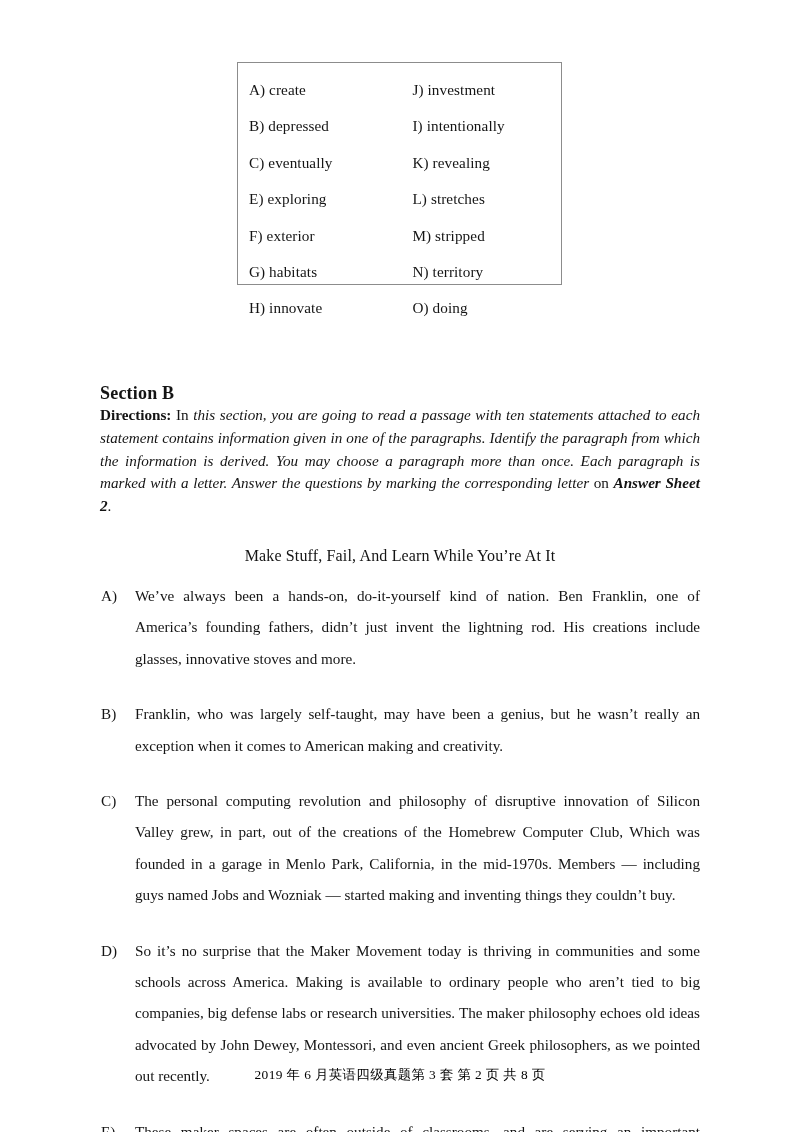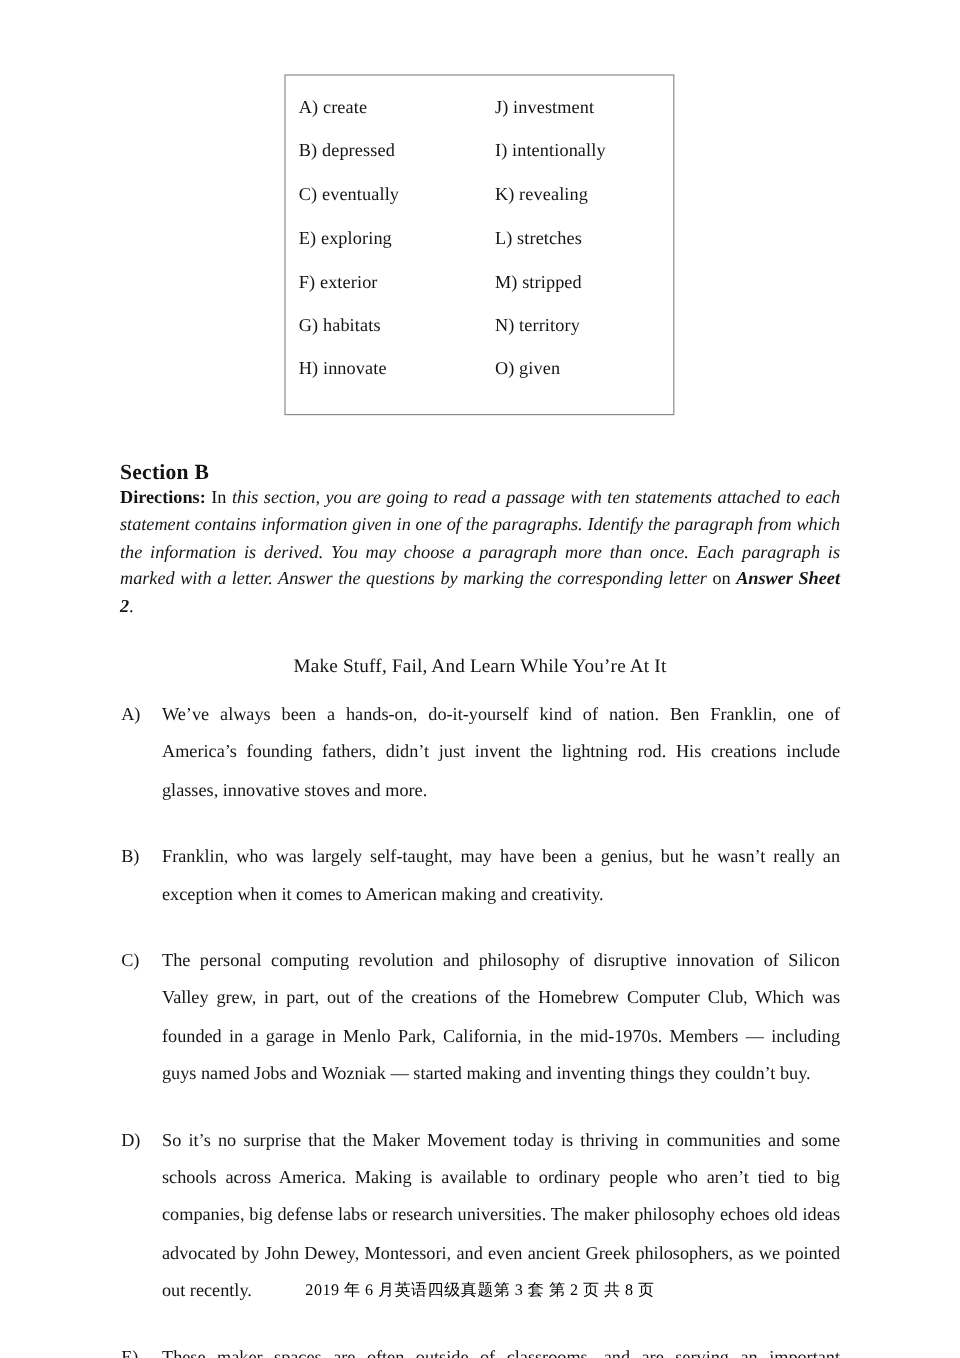--- a/index.html
+++ b/index.html
@@ -15,21 +15,21 @@
     color: #141414;
     overflow: hidden;
   }
 
   
   #wordbank {
     position: absolute;
     left: 237px;
     top: 62px;
     width: 325px;
-    height: 284px;
+    height: 223px;
     border: 1.5px solid #8c8c8c;
     box-sizing: border-box;
     background: #ffffff;
   }
   #wordbank .cols {
     position: absolute;
     left: 11px;
     top: 9px;
     right: 6px;
     bottom: 4px;
@@ -156,21 +156,21 @@
       <div class="wb-item">G) habitats</div>
       <div class="wb-item">H) innovate</div>
     </div>
     <div class="col col-right">
       <div class="wb-item">J) investment</div>
       <div class="wb-item">I) intentionally</div>
       <div class="wb-item">K) revealing</div>
       <div class="wb-item">L) stretches</div>
       <div class="wb-item">M) stripped</div>
       <div class="wb-item">N) territory</div>
-      <div class="wb-item">O) given</div>
+      <div class="wb-item">O) doing</div>
     </div>
   </div>
 </div>
 
 <div id="section-b">
   <div class="sec-title">Section B</div>
 </div>
 
 <div id="directions">
   <span class="lead">Directions:</span><span>&nbsp;</span><span class="upright">In</span><span> this section, you are going to read a passage with ten statements attached to each statement contains information given in one of the paragraphs. Identify the paragraph from which the information is derived. You may choose a paragraph more than once. Each paragraph is marked with a letter. Answer the questions by marking the corresponding letter</span><span class="upright"> on </span><span class="sheet">Answer Sheet 2</span><span class="upright">.</span>

